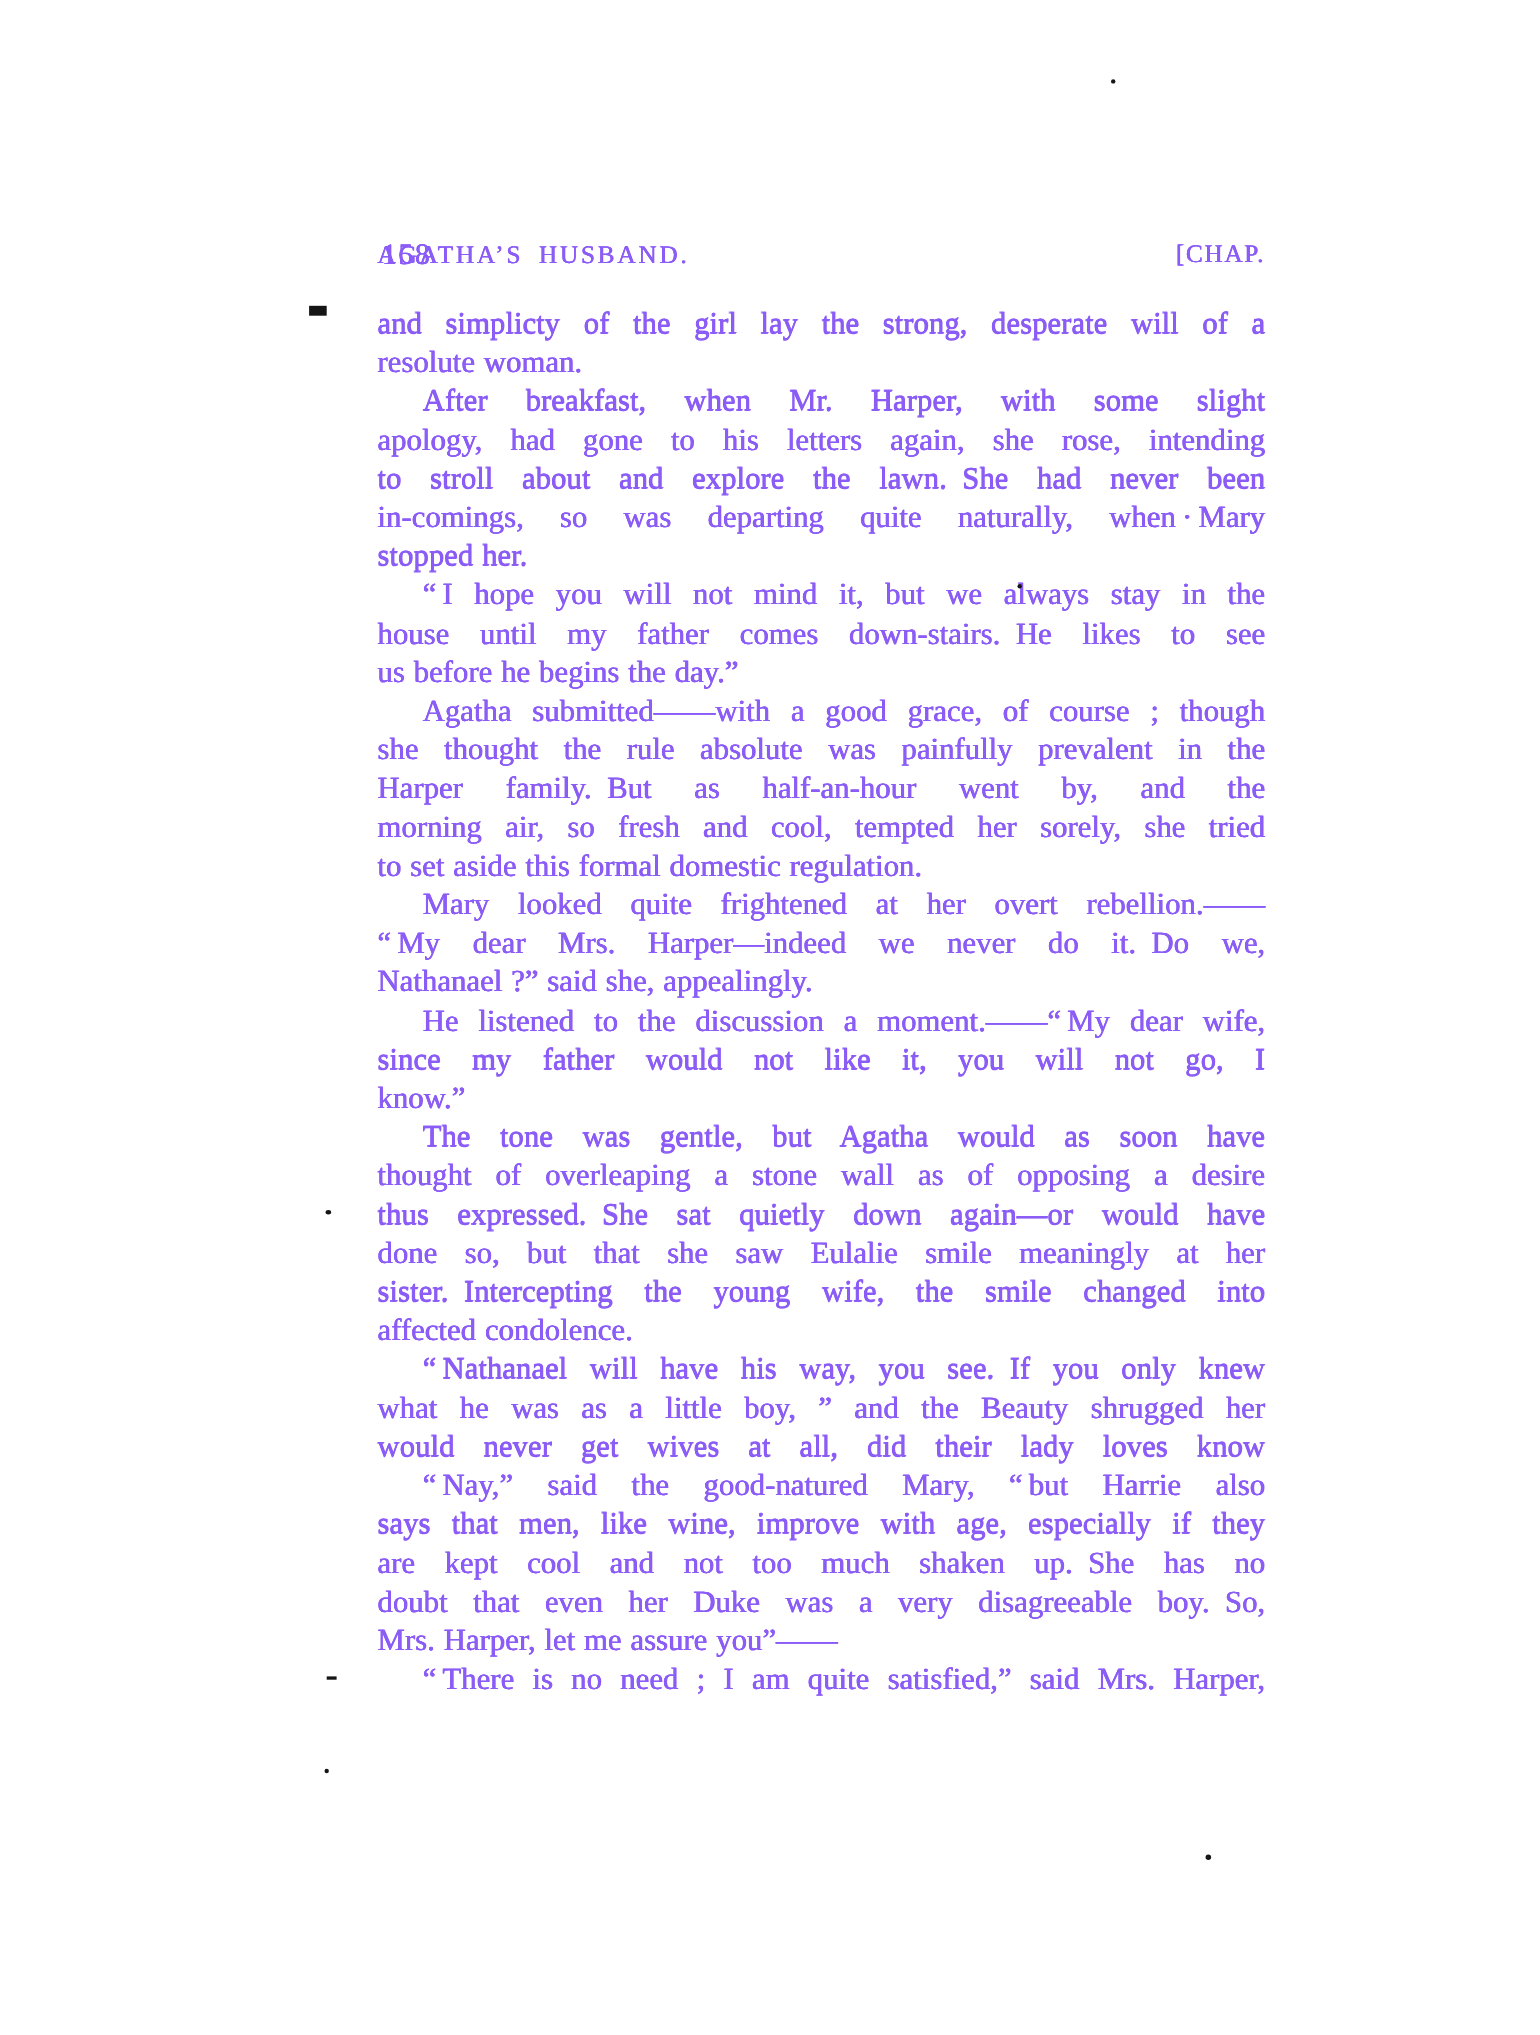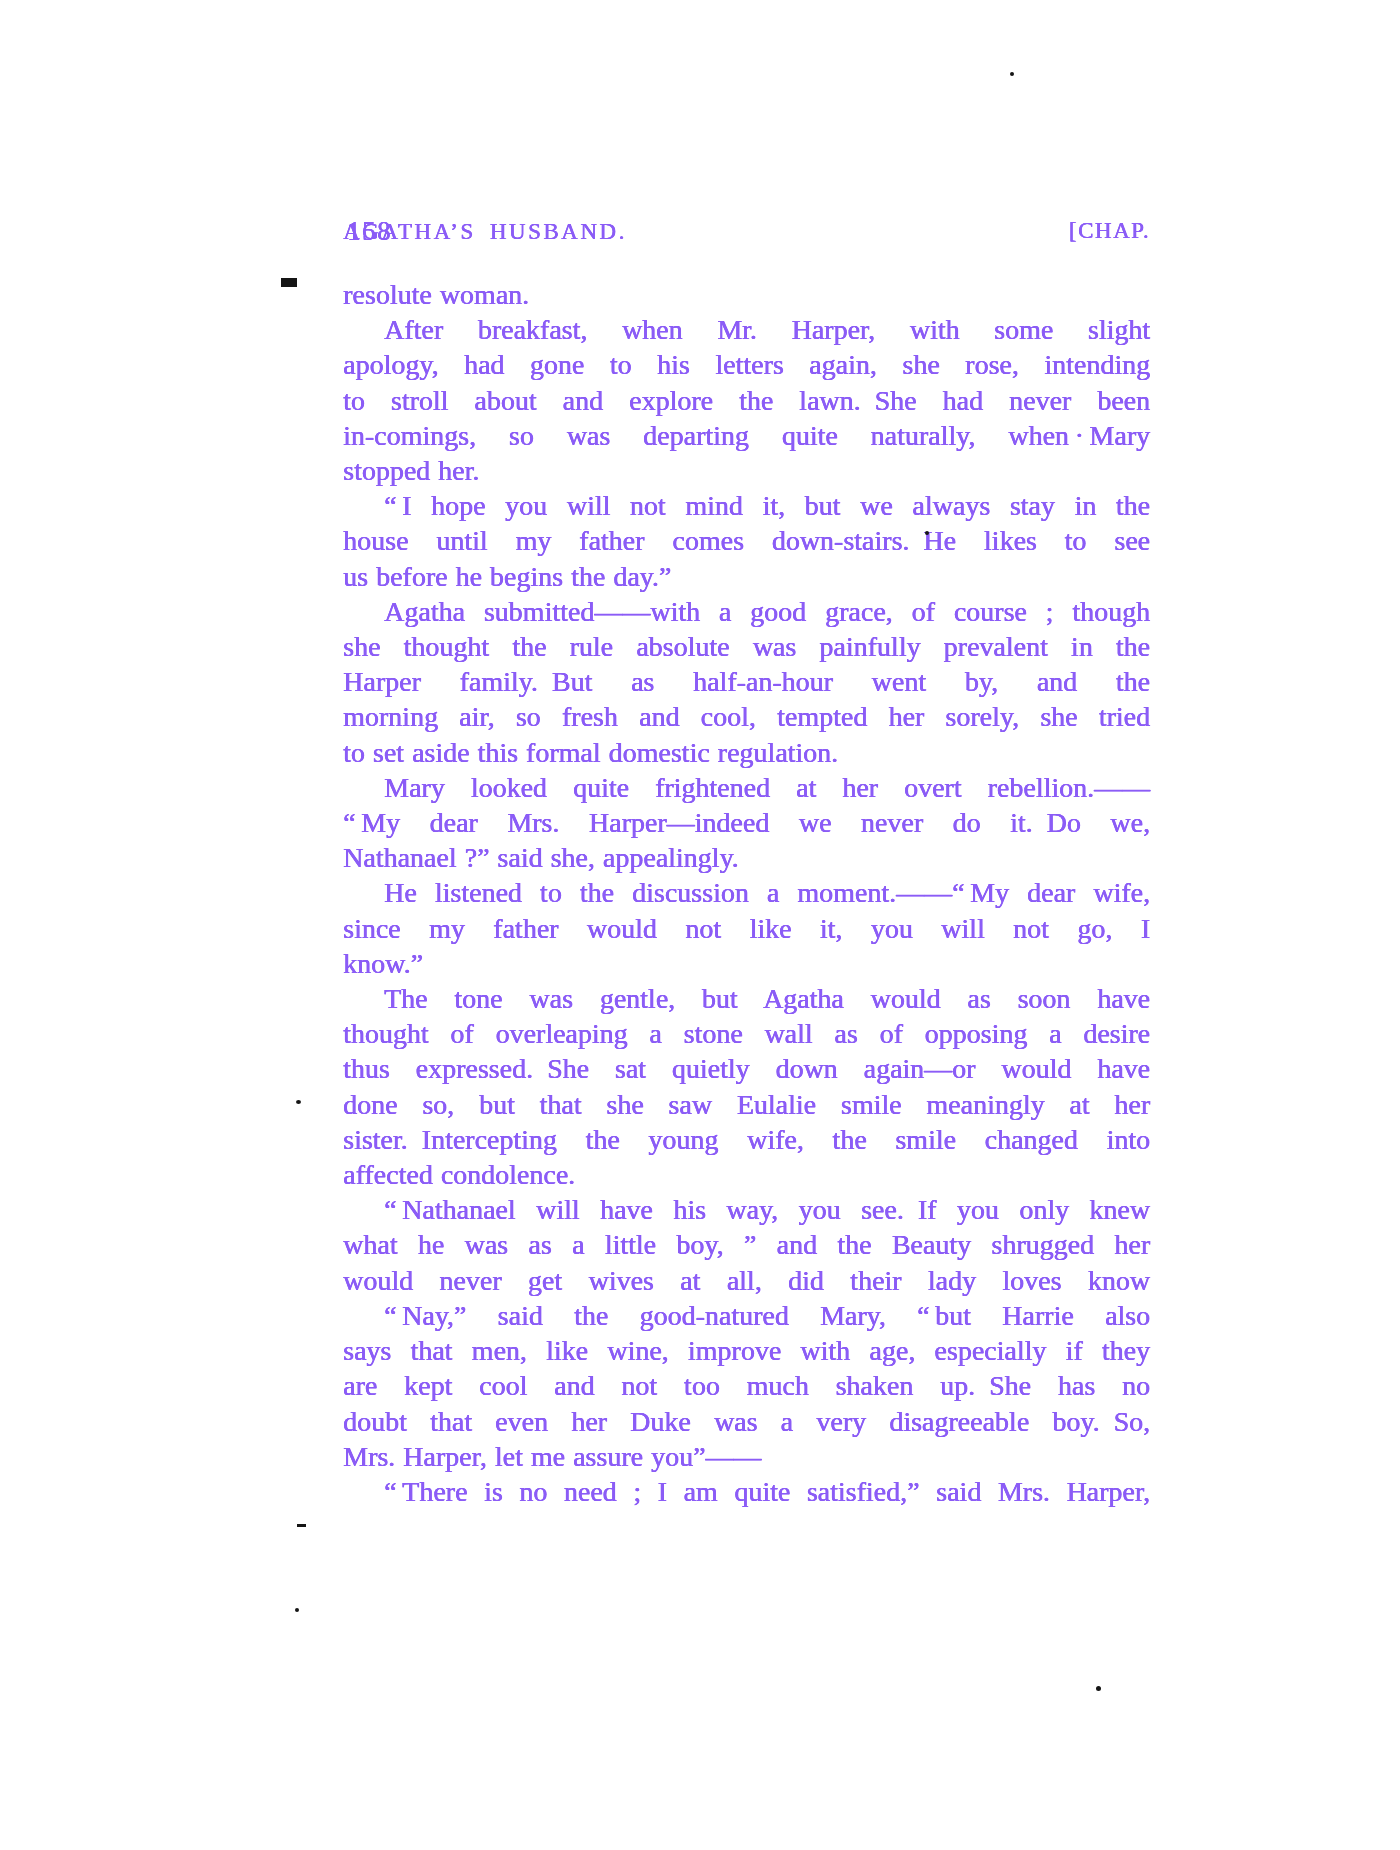--- a/index.html
+++ b/index.html
@@ -81,20 +81,21 @@
 
 <div class="page">
 
   <div class="header">
     <span class="pagenum inked">158</span>
     <span class="running-title inked">AGATHA’S HUSBAND.</span>
     <span class="chap inked">[CHAP.</span>
   </div>
 
   <div class="textblock inked" id="text-block">
+      <div class="line">and simplicty of the girl lay the strong, desperate will of a</div>
       <div class="line nojust">resolute woman.</div>
       <div class="line indent">After breakfast, when Mr. Harper, with some slight</div>
       <div class="line">apology, had gone to his letters again, she rose, intending</div>
       <div class="line">to stroll about and explore the lawn. She had never been</div>
       <div class="line">in-comings, so was departing quite naturally, when · Mary</div>
       <div class="line nojust">stopped her.</div>
       <div class="line indent">“ I hope you will not mind it, but we always stay in the</div>
       <div class="line">house until my father comes down-stairs. He likes to see</div>
       <div class="line nojust">us before he begins the day.”</div>
       <div class="line indent">Agatha submitted——with a good grace, of course ; though</div>

